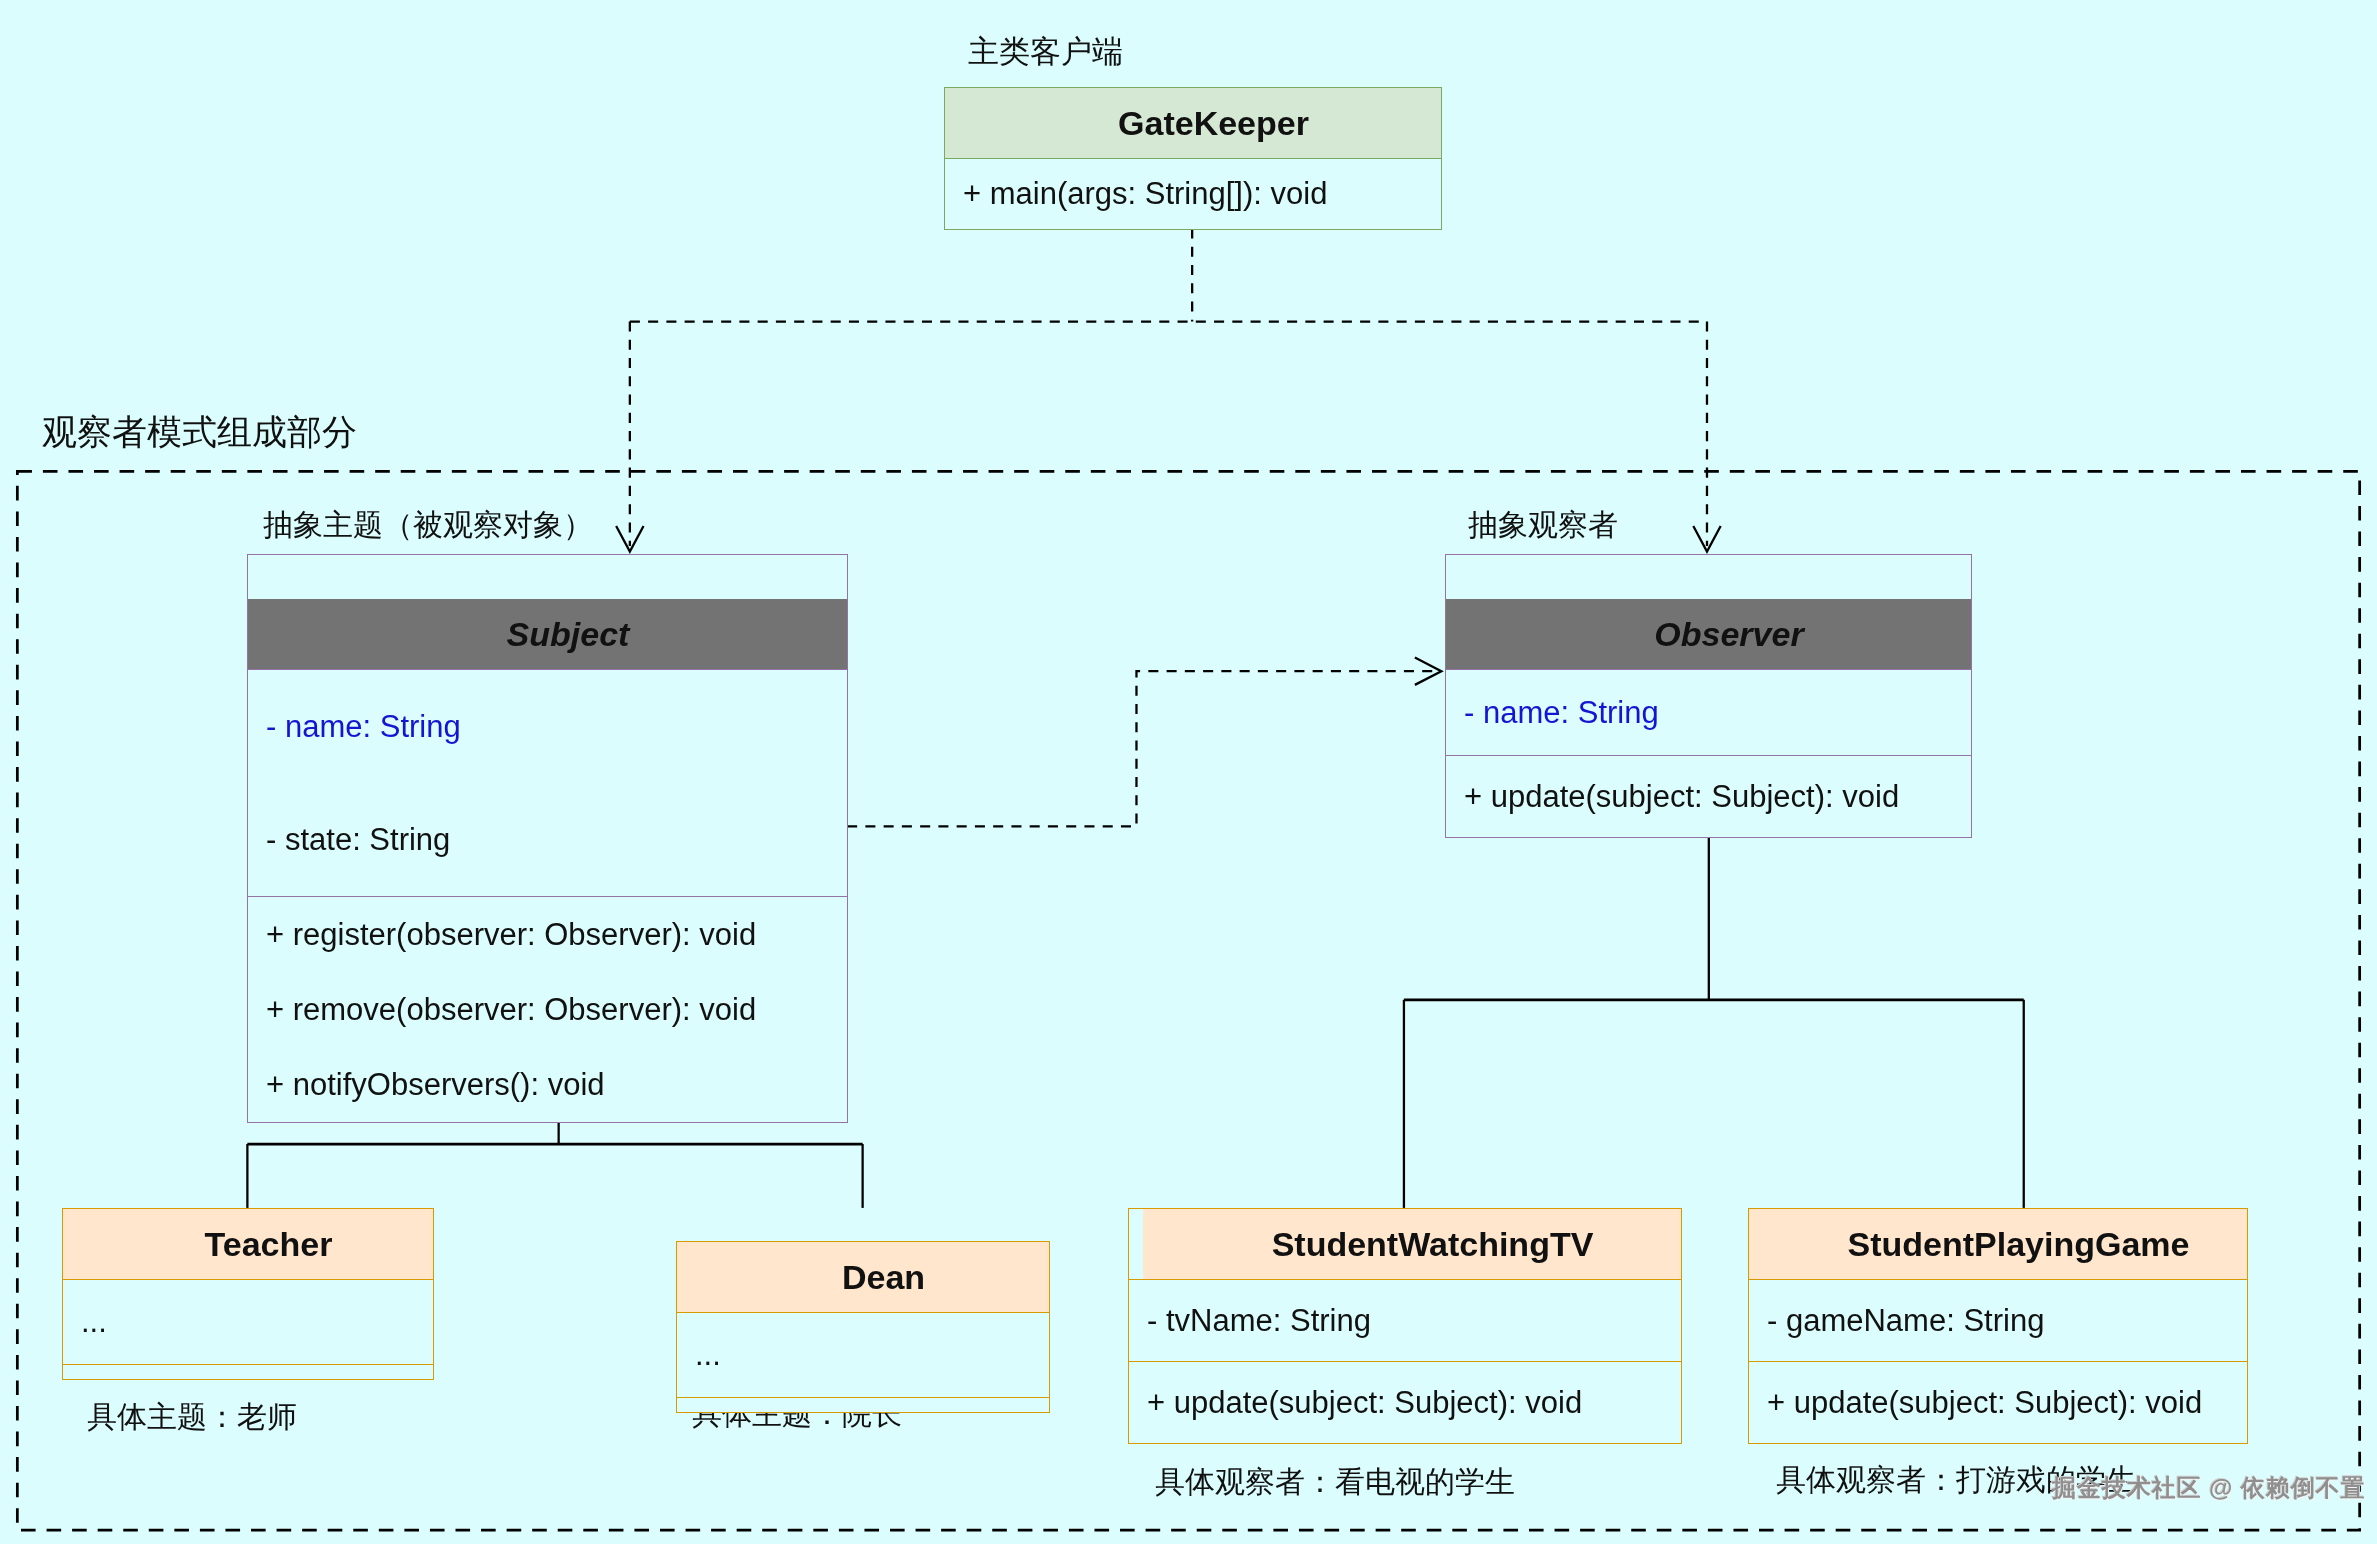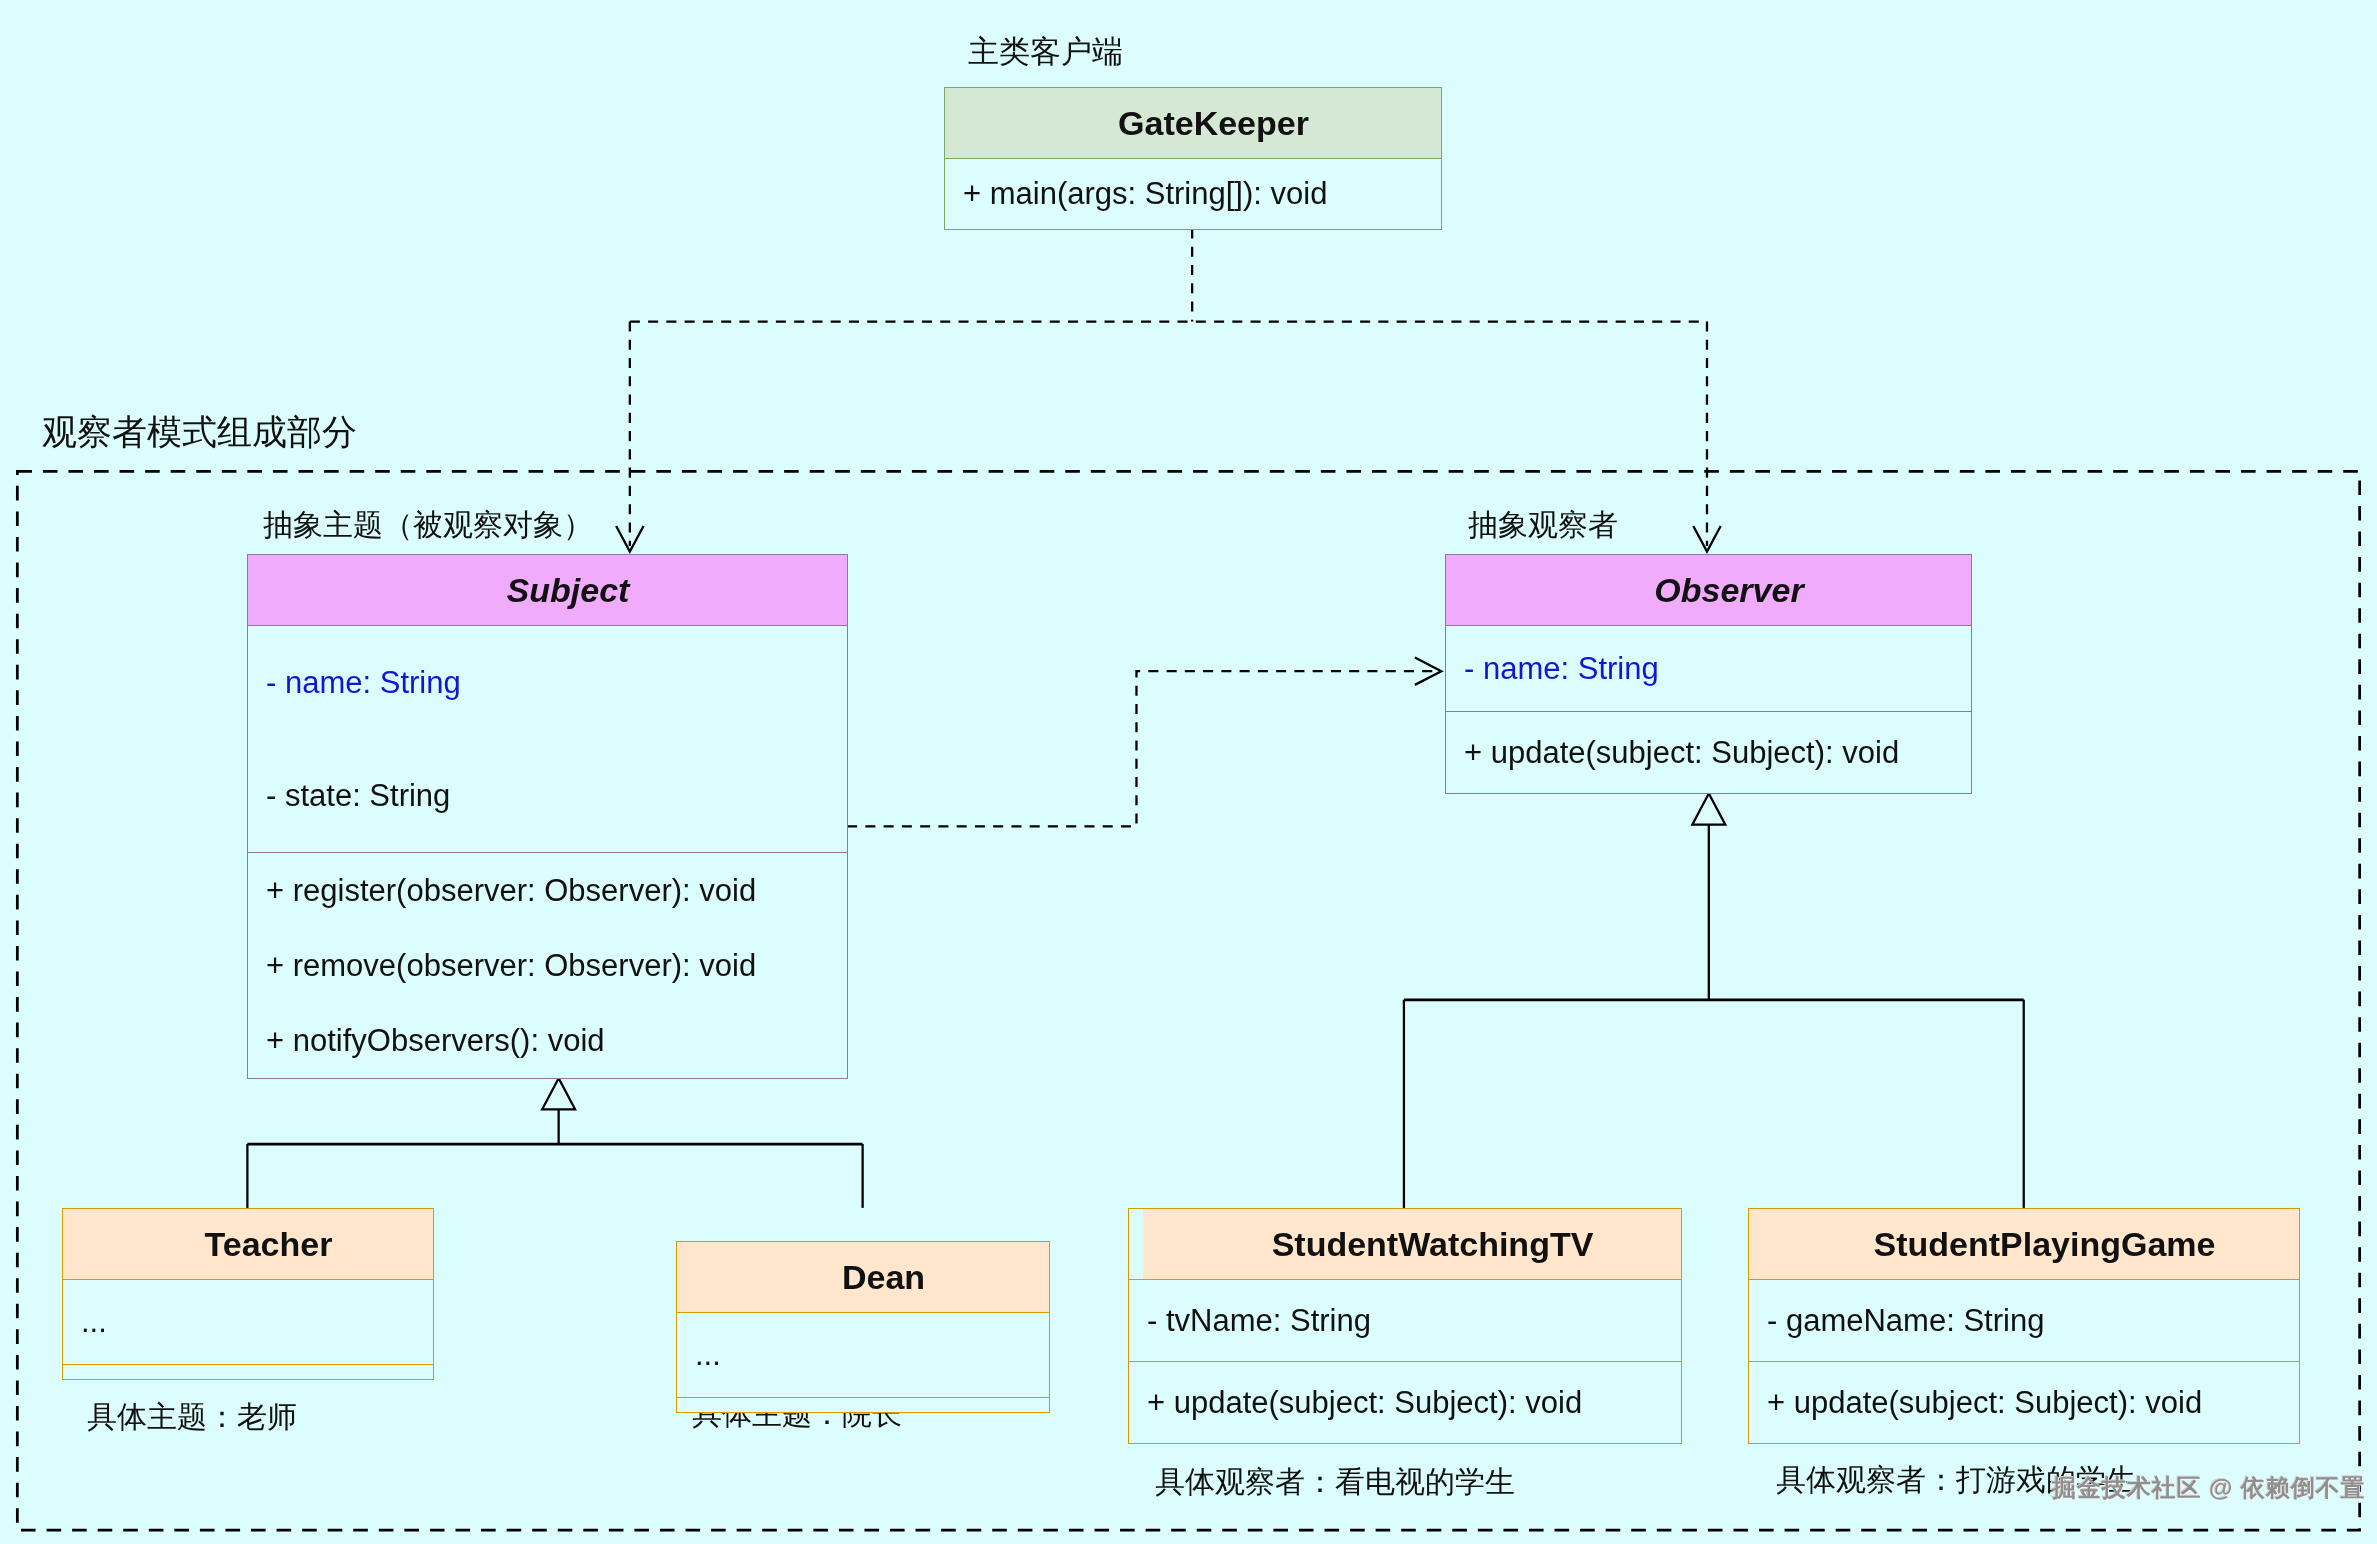--- a/index.html
+++ b/index.html
@@ -52,21 +52,21 @@
     font-size: 31px;
     color: #111;
     white-space: nowrap;
   }
   .uml-row.blue { color: #1414d2; }
   
   .green  { border-color: #7ca95f; }
   .green  .uml-header { background: #d5e8d4; }
   .green  .uml-section { border-top-color: #7ca95f; }
   .purple { border-color: #9673a6; }
-  .purple .uml-header { background: #f0abfc; }
+  .purple .uml-header { background: #737373; margin-top: 44px; }
   .purple .uml-section { border-top-color: #9673a6; }
   .orange { border-color: #d79b00; }
   .orange .uml-header { background: #ffe6cc; }
   .orange .uml-section { border-top-color: #d79b00; }
   svg.connector-layer {
     position: absolute;
     left: 0; top: 0;
     width: 2377px; height: 1545px;
     pointer-events: none;
   }
@@ -170,21 +170,21 @@
   <div class="uml-class orange" style="left:1128px; top:1208px; width:554px;">
     <div class="uml-header" style="height:70px;margin-left:14px;">StudentWatchingTV</div>
     <div class="uml-section" style="height:82px;">
       <div class="uml-row">- tvName: String</div>
     </div>
     <div class="uml-section" style="height:82px;">
       <div class="uml-row">+ update(subject: Subject): void</div>
     </div>
   </div>
 
-  <div class="uml-class orange" style="left:1748px; top:1208px; width:552px;">
+  <div class="uml-class orange" style="left:1748px; top:1208px; width:500px;">
     <div class="uml-header" style="height:70px;">StudentPlayingGame</div>
     <div class="uml-section" style="height:82px;">
       <div class="uml-row">- gameName: String</div>
     </div>
     <div class="uml-section" style="height:82px;">
       <div class="uml-row">+ update(subject: Subject): void</div>
     </div>
   </div>
 
   <div class="watermark" style="left:2052px; top:1472px;">掘金技术社区 @ 依赖倒不置</div>

